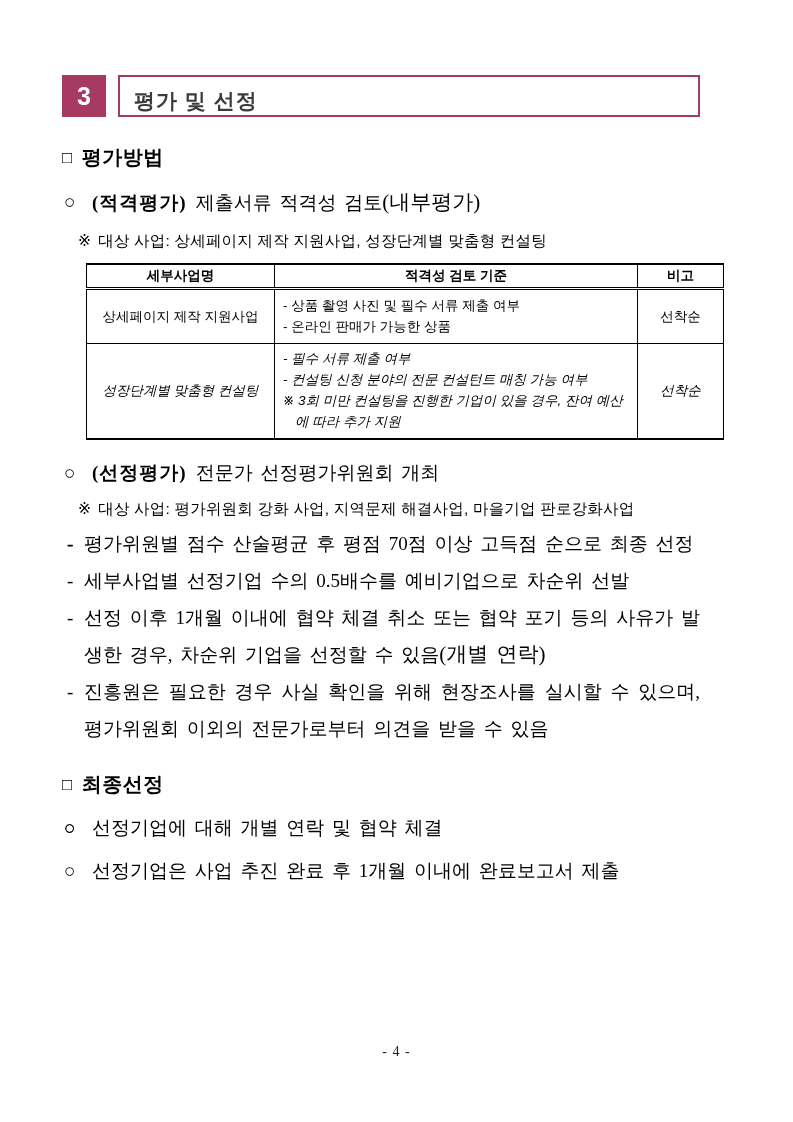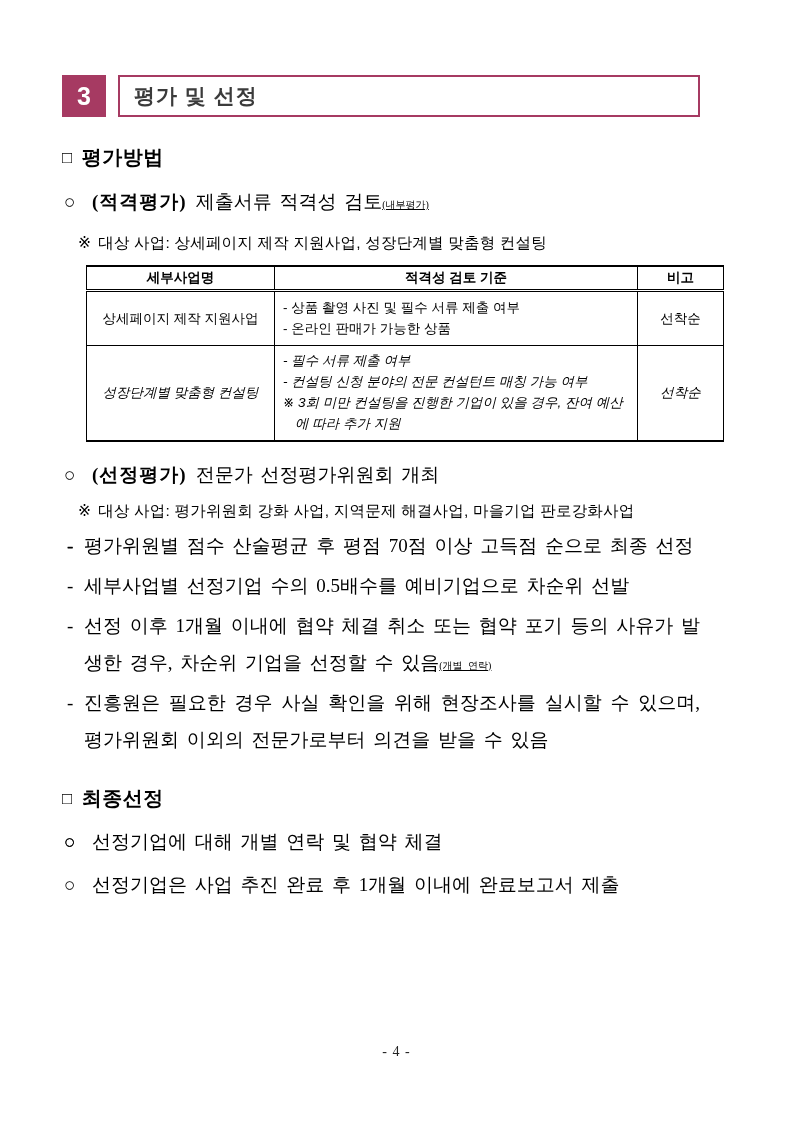--- a/index.html
+++ b/index.html
@@ -22,21 +22,21 @@
   .sec-header{display:flex;align-items:stretch;height:42px;}
   .num-box{
     width:44px;height:42px;background:var(--accent);color:#fff;
     font-family:"Liberation Sans","DejaVu Sans",sans-serif;
     font-weight:bold;font-size:25px;
     display:flex;align-items:center;justify-content:center;
     flex:0 0 auto;
   }
   .title-box{
     flex:1;margin-left:12px;border:2px solid var(--accent);background:#fff;
-    display:flex;align-items:center;padding-left:14px;
+    display:flex;align-items:flex-end;padding-left:14px;
     font-family:"Liberation Sans","DejaVu Sans",sans-serif;
     font-weight:bold;font-size:21px;color:var(--title-text);
     letter-spacing:1px;
   }
 
   
   .h2{
     margin-top:27px;
     font-family:"Liberation Sans","DejaVu Sans",sans-serif;
     font-weight:bold;font-size:20px;letter-spacing:0.5px;
@@ -44,21 +44,21 @@
   .h2 .h2-marker{font-weight:normal;font-size:17px;margin-right:9px;position:relative;top:-1px;}
 
   
   .circle-item{
     margin-top:18px;position:relative;padding-left:30px;
     font-size:19px;line-height:26px;word-spacing:3px;
   }
   .circle-marker{position:absolute;left:2px;top:0;font-size:19px;}
   .b-serif{font-weight:bold;letter-spacing:1px;margin-right:9px;}
   .b{font-weight:normal;}
-  .small{font-size:10px;text-decoration:underline;}
+  .small{font-size:21px;}
 
   
   .note{
     margin-top:14px;padding-left:16px;
     font-family:"Liberation Sans","DejaVu Sans",sans-serif;
     font-size:15.5px;line-height:21px;letter-spacing:0.2px;
   }
   .note .note-marker{margin-right:7px;}
 
   

